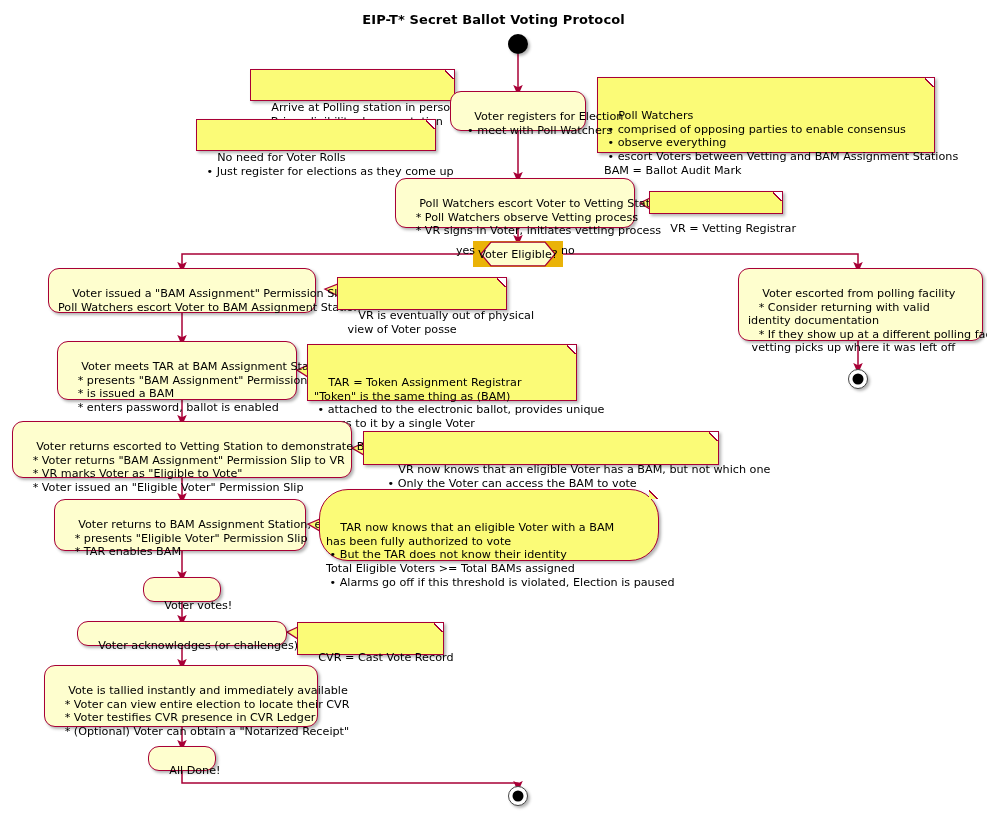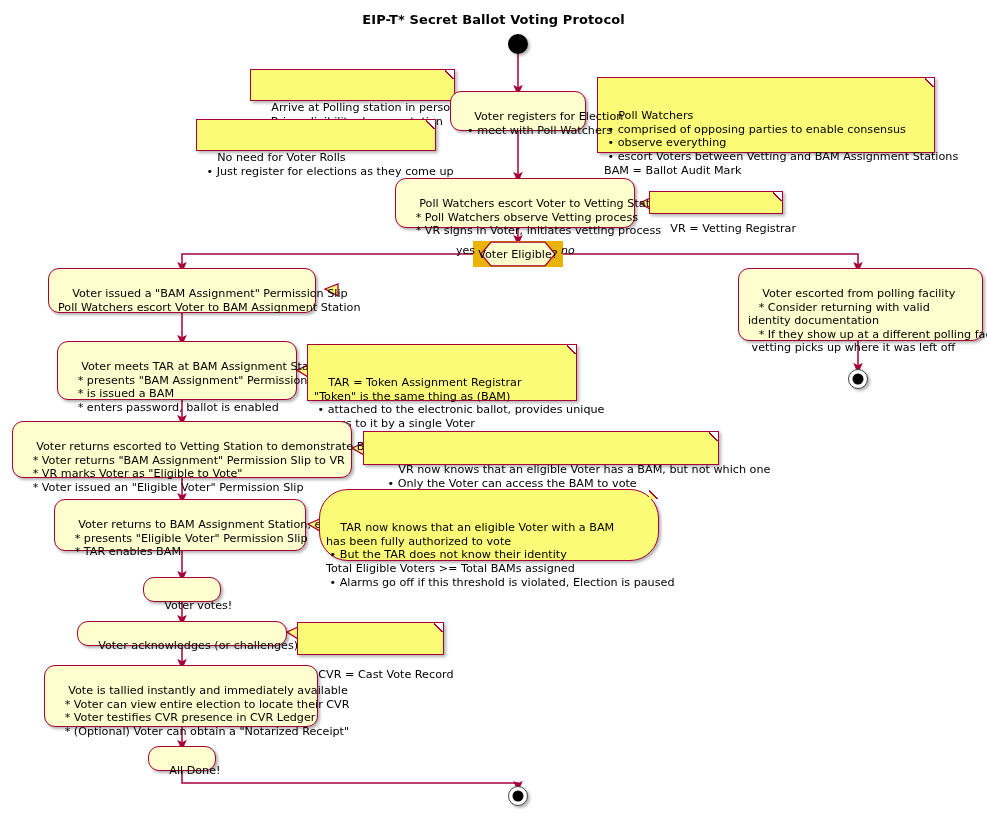--- a/index.html
+++ b/index.html
@@ -230,27 +230,32 @@
   </div>
 
   <div class="decision" style="left:473px; top:241px; width:90px; height:26px;">
     <svg width="90" height="26" viewBox="0 0 90 26" style="position:absolute;left:0;top:0;">
       <polygon points="8,13 18,1.2 72,1.2 82,13 72,24.8 18,24.8" fill="#FEFECE" stroke="#A80036" stroke-width="1.3"></polygon>
     </svg>
     <span class="dtext">Voter Eligible?</span>
   </div>
 
   <div class="blabel" style="left:456px; top:245px;">yes</div>
-  <div class="blabel" style="left:561px; top:245px;font-style:italic;">no</div>
+  <div class="blabel" style="left:561px; top:245px;">no</div>
 
   <div class="activity" style="left:48px; top:268px; width:268px; height:45px; text-align:left;">
     <span>Voter issued a "BAM Assignment" Permission Slip
 Poll Watchers escort Voter to BAM Assignment Station</span>
   </div>
 
+  <div class="note" style="left:337px; top:277px; width:170px; height:33px;">
+    <span class="fold"></span>
+    <span>VR is eventually out of physical
+ view of Voter posse</span>
+  </div>
 
   <div class="activity" style="left:738px; top:268px; width:245px; height:73px; text-align:left;">
     <span>Voter escorted from polling facility
    * Consider returning with valid
 identity documentation
    * If they show up at a different polling facility,
  vetting picks up where it was left off</span>
   </div>
 
   <div class="endnode" style="left:848px; top:369px;"></div>
@@ -299,21 +304,21 @@
   </div>
 
   <div class="activity" style="left:143px; top:577px; width:78px; height:25px; text-align:center; padding:8px 6px;">
     <span>Voter votes!</span>
   </div>
 
   <div class="activity" style="left:77px; top:621px; width:210px; height:25px; text-align:center; padding:4px 6px;">
     <span>Voter acknowledges (or challenges) CVR</span>
   </div>
 
-  <div class="note" style="left:297px; top:622px; width:147px; height:33px; padding-top:18px;text-align:center;">
+  <div class="note" style="left:297px; top:622px; width:147px; height:33px; padding-top:1px;text-align:center;">
     <span class="fold"></span>
     <span>CVR = Cast Vote Record</span>
   </div>
 
   <div class="activity" style="left:44px; top:665px; width:274px; height:62px; text-align:left;">
     <span>Vote is tallied instantly and immediately available
    * Voter can view entire election to locate their CVR
    * Voter testifies CVR presence in CVR Ledger
    * (Optional) Voter can obtain a "Notarized Receipt"</span>
   </div>

